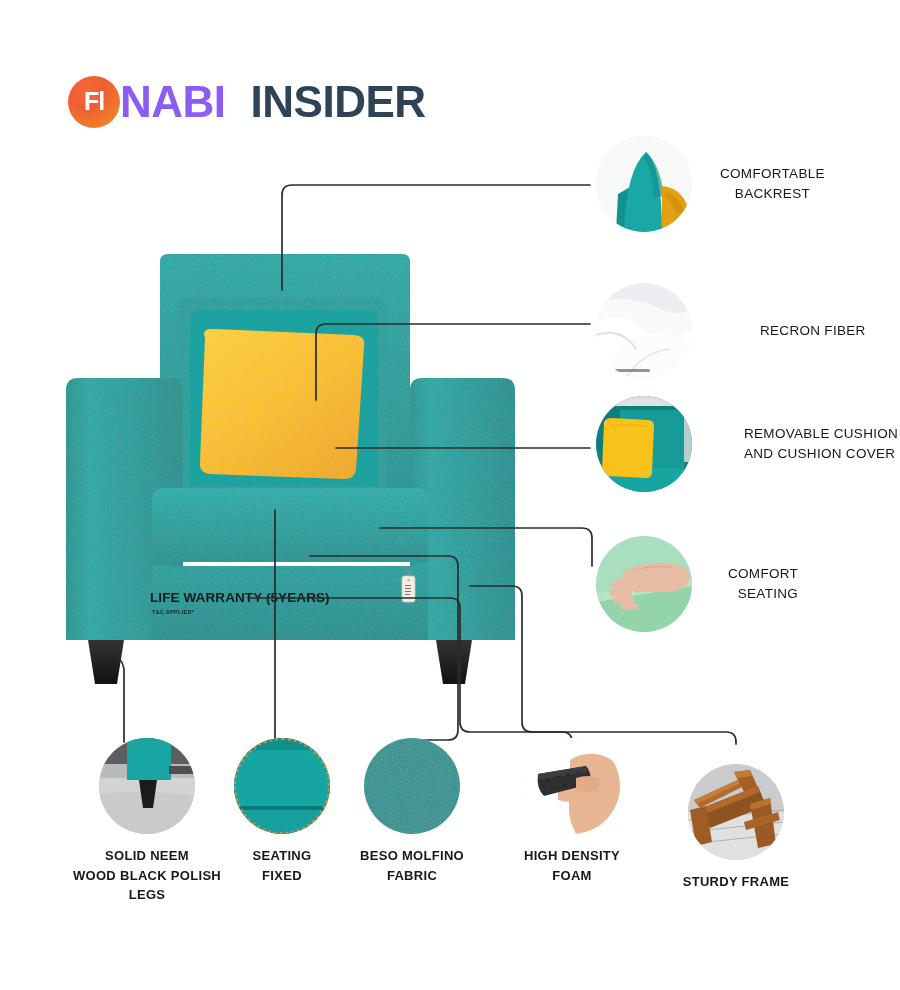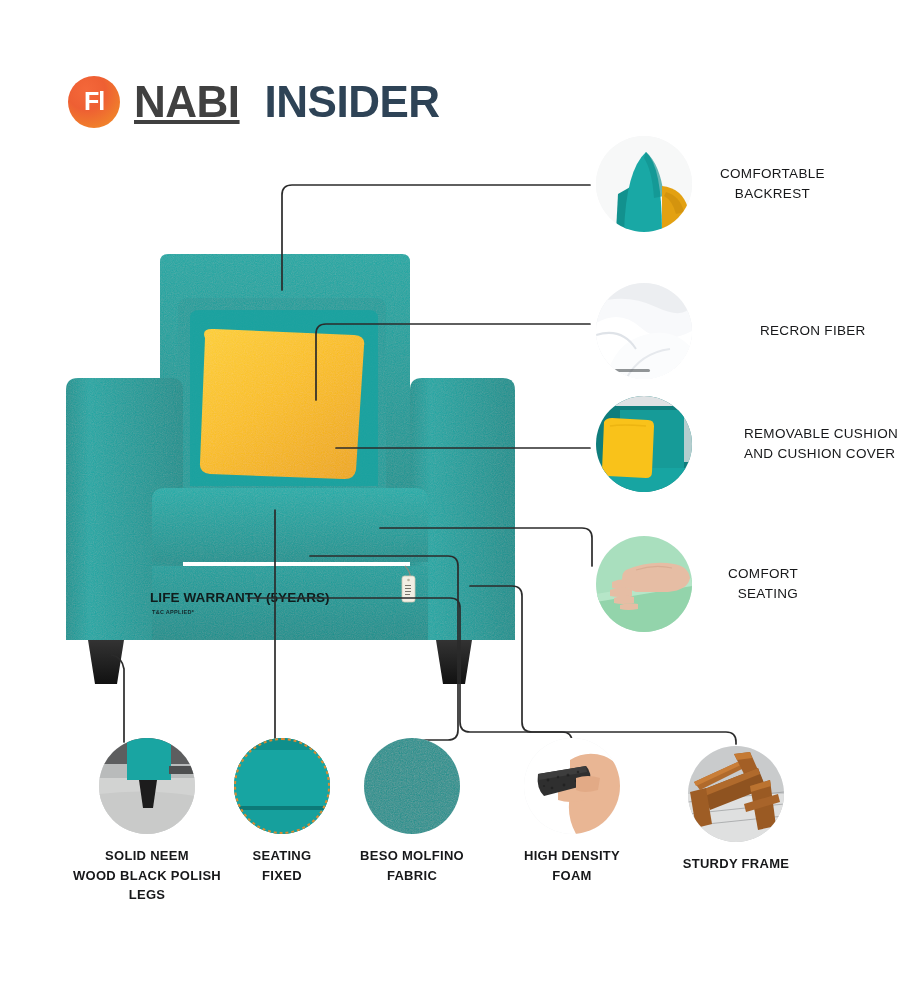--- a/index.html
+++ b/index.html
@@ -4,33 +4,33 @@
 <style>
   * { margin:0; padding:0; box-sizing:border-box; }
   html,body { background:#ffffff; }
   body {
     width:900px; height:990px; position:relative; overflow:hidden;
     font-family:"Liberation Sans", sans-serif;
     background:#ffffff;
   }
 
   
-  #header { position:absolute; left:68px; top:76px; display:flex; align-items:center; gap:14px; }
+  #header { position:absolute; left:68px; top:76px; display:flex; align-items:center; }
   #logo-mark {
     width:52px; height:52px; border-radius:50%;
     background:radial-gradient(circle at 35% 28%, #f4683a 0%, #ee5f33 38%, #f07c2c 72%, #f2932b 100%);
     position:relative; flex:none;
   }
   #logo-mark .glyph {
     position:absolute; inset:0; display:flex; align-items:center; justify-content:center;
     color:#ffffff; font-size:25px; font-weight:bold; letter-spacing:-1px;
     font-family:"Liberation Sans", sans-serif; padding-bottom:2px;
   }
   #wordmark { font-size:44px; font-weight:bold; letter-spacing:-0.5px; line-height:1; white-space:nowrap; }
-  #wordmark .nabi { color:#404040;text-decoration:underline; }
+  #wordmark .nabi { color:#8b5cf6; }
   #wordmark .insider { color:#2e4356; margin-left:25px; }
 
   
   #connectors, #artwork { position:absolute; left:0; top:0; width:900px; height:990px; }
   #connectors { pointer-events:none; }
 
   
   .callout { position:absolute; display:flex; align-items:center; }
   .callout .thumb {
     width:96px; height:96px; border-radius:50%; overflow:hidden; flex:none;
@@ -54,21 +54,21 @@
     margin:0 auto; position:relative; background:#eef0f1;
   }
   .bottom-item .cap {
     margin-top:12px; font-size:13px; font-weight:bold; color:#17181a;
     letter-spacing:0.3px; line-height:1.5; white-space:pre-line;
   }
   #bottom-legs   { left:57px;  top:738px; }
   #bottom-seat   { left:192px; top:738px; }
   #bottom-fabric { left:322px; top:738px; }
   #bottom-foam   { left:482px; top:738px; }
-  #bottom-frame  { left:646px; top:746px; }
+  #bottom-frame  { left:646px; top:764px; }
 
   .thumb.dashed-orange { box-shadow:0 0 0 0 transparent; }
   .thumb-dash-ring {
     position:absolute; inset:-3px; border-radius:50%;
     border:2.5px dashed #e8762a; pointer-events:none;
   }
   .thumb-dot-ring {
     position:absolute; inset:-1px; border-radius:50%;
     border:3px dotted #d98b33; pointer-events:none;
   }

